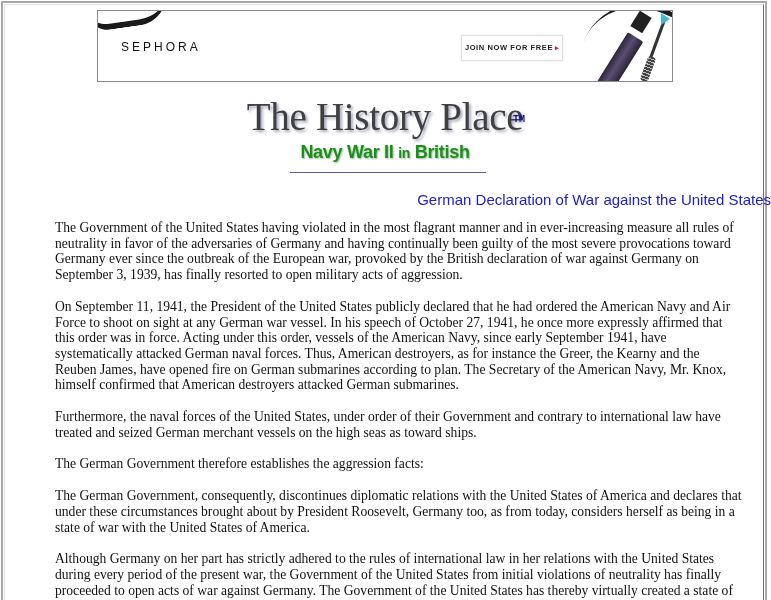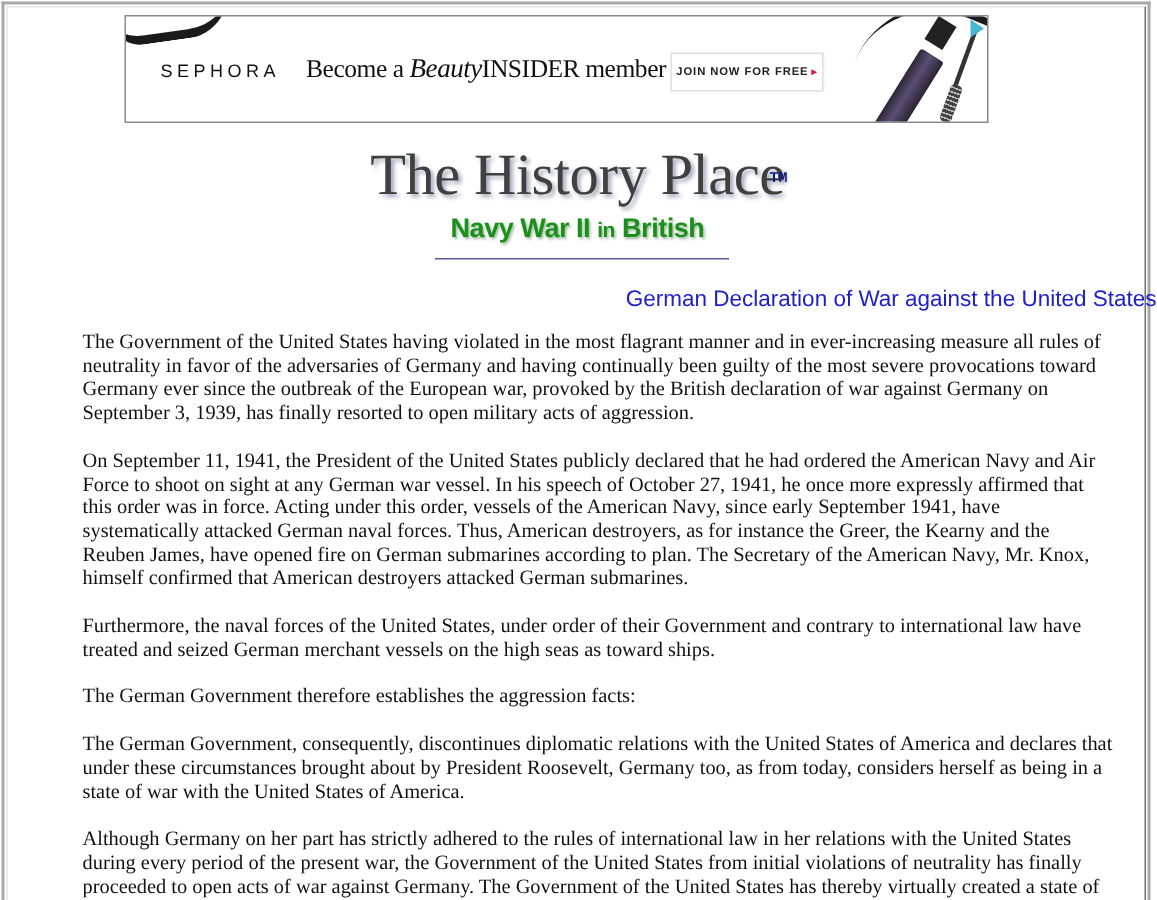--- a/index.html
+++ b/index.html
@@ -25,21 +25,21 @@
       content: "";
       position: absolute;
       left: 1px; top: 1px; right: 1px; bottom: 0;
       border-top: 1px solid #e4e4e4;
       border-left: 1px solid #e4e4e4;
       border-right: 1px solid #6f6f6f;
     }
     
     .ad {
       position: absolute;
-      left: 83px;
+      left: 97px;
       top: 10px;
       width: 576px;
       height: 72px;
       border: 1px solid #8a8a8a;
       background: #ffffff;
       overflow: hidden;
       box-sizing: border-box;
       font-family: "Liberation Sans", sans-serif;
     }
     .ad-ribbon-left {
@@ -212,23 +212,20 @@
     }
   </style>
 </head>
 <body>
 
 <div class="page-frame"></div>
 
 <div class="ad">
   <div class="ad-ribbon-left"></div>
   <div class="ad-brand">SEPHORA</div>
-  <div class="ad-tagline">
-    <span>Become a </span><em>Beauty</em><span>INSIDER member</span>
-  </div>
   <div class="ad-cta">
     <span>JOIN NOW FOR FREE</span><span class="arrow">▸</span>
   </div>
   <div class="ad-product">
     <div class="ad-ribbon-right"></div>
     <div class="ad-mascara"></div>
     <div class="ad-mascara-cap"></div>
     <div class="ad-wand"></div>
     <div class="ad-brush"></div>
   </div>

